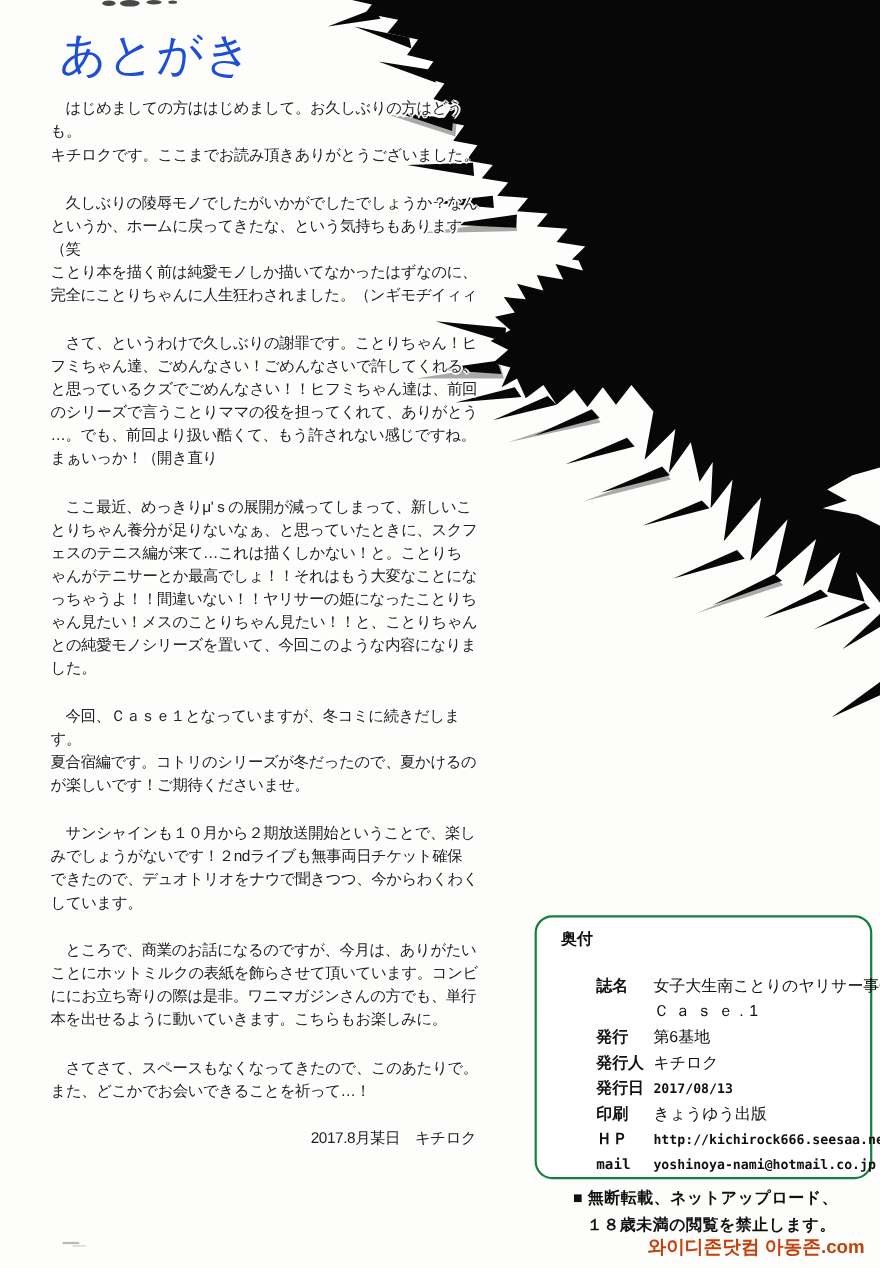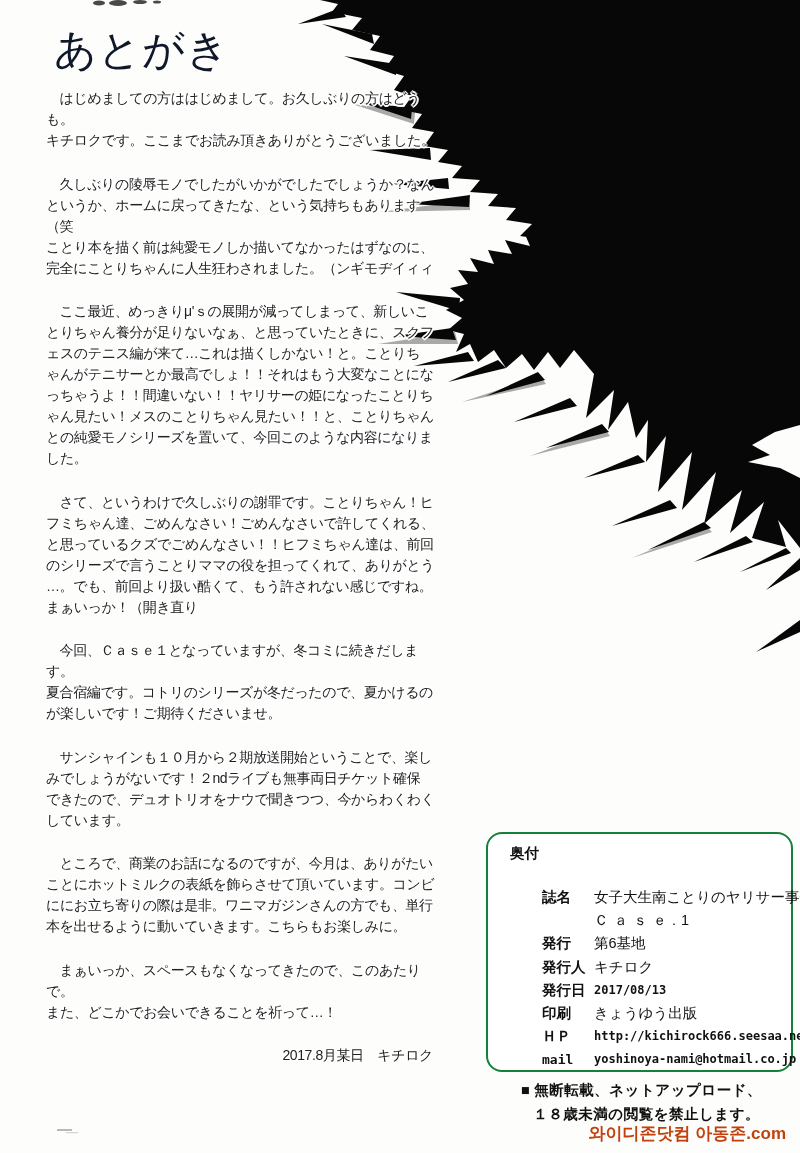--- a/index.html
+++ b/index.html
@@ -9,21 +9,21 @@
     font-family:"Liberation Sans",sans-serif;
     color:#1c1c1c;
   }
   .ink-layer{
     position:absolute;left:0;top:0;width:800px;height:1153px;
     z-index:1;pointer-events:none;
   }
   .page-title{
     position:absolute;left:54px;top:22px;z-index:2;margin:0;
     font-family:"DejaVu Serif",serif;font-weight:500;
-    font-size:42px;letter-spacing:1px;color:#0f172a;
+    font-size:42px;letter-spacing:1px;color:#1d4ed8;
   }
   .afterword-body{
     position:absolute;left:46px;top:88px;width:393px;z-index:2;
     font-size:14px;line-height:21px;letter-spacing:-0.4px;
     color:#222;
   }
   .afterword-body p{
     margin:0 0 22.5px 0;white-space:pre-line;
     text-shadow:
       -1px -1px 0 #fff, 1px -1px 0 #fff, -1px 1px 0 #fff, 1px 1px 0 #fff,
@@ -122,46 +122,46 @@
 
 <h1 class="page-title">あとがき</h1>
 
 <div class="afterword-body">
   <p>　はじめましての方ははじめまして。お久しぶりの方はどうも。
 キチロクです。ここまでお読み頂きありがとうございました。</p>
   <p>　久しぶりの陵辱モノでしたがいかがでしたでしょうか？なん
 というか、ホームに戻ってきたな、という気持ちもあります（笑
 ことり本を描く前は純愛モノしか描いてなかったはずなのに、
 完全にことりちゃんに人生狂わされました。（ンギモヂイィィ</p>
+  <p>　さて、というわけで久しぶりの謝罪です。ことりちゃん！ヒ
+フミちゃん達、ごめんなさい！ごめんなさいで許してくれる、
+と思っているクズでごめんなさい！！ヒフミちゃん達は、前回
+のシリーズで言うことりママの役を担ってくれて、ありがとう
+…。でも、前回より扱い酷くて、もう許されない感じですね。
+まぁいっか！（開き直り</p>
   <p>　ここ最近、めっきりμ'ｓの展開が減ってしまって、新しいこ
 とりちゃん養分が足りないなぁ、と思っていたときに、スクフ
 ェスのテニス編が来て…これは描くしかない！と。ことりち
 ゃんがテニサーとか最高でしょ！！それはもう大変なことにな
 っちゃうよ！！間違いない！！ヤリサーの姫になったことりち
 ゃん見たい！メスのことりちゃん見たい！！と、ことりちゃん
 との純愛モノシリーズを置いて、今回このような内容になりま
 した。</p>
-  <p>　さて、というわけで久しぶりの謝罪です。ことりちゃん！ヒ
-フミちゃん達、ごめんなさい！ごめんなさいで許してくれる、
-と思っているクズでごめんなさい！！ヒフミちゃん達は、前回
-のシリーズで言うことりママの役を担ってくれて、ありがとう
-…。でも、前回より扱い酷くて、もう許されない感じですね。
-まぁいっか！（開き直り</p>
   <p>　今回、Ｃａｓｅ１となっていますが、冬コミに続きだします。
 夏合宿編です。コトリのシリーズが冬だったので、夏かけるの
 が楽しいです！ご期待くださいませ。</p>
   <p>　サンシャインも１０月から２期放送開始ということで、楽し
 みでしょうがないです！２ndライブも無事両日チケット確保
 できたので、デュオトリオをナウで聞きつつ、今からわくわく
 しています。</p>
   <p>　ところで、商業のお話になるのですが、今月は、ありがたい
 ことにホットミルクの表紙を飾らさせて頂いています。コンビ
 ににお立ち寄りの際は是非。ワニマガジンさんの方でも、単行
 本を出せるように動いていきます。こちらもお楽しみに。</p>
-  <p>　まぁいっか、スペースもなくなってきたので、このあたりで。
+  <p>　さてさて、スペースもなくなってきたので、このあたりで。
 また、どこかでお会いできることを祈って…！</p>
   <p class="signature">2017.8月某日　キチロク</p>
 </div>
 
 <div class="colophon">
   <div class="col-header">奥付</div>
   <div class="col-row">
     <span class="col-label">誌名</span>
     <span class="col-value">女子大生南ことりのヤリサー事件簿</span>
   </div>

